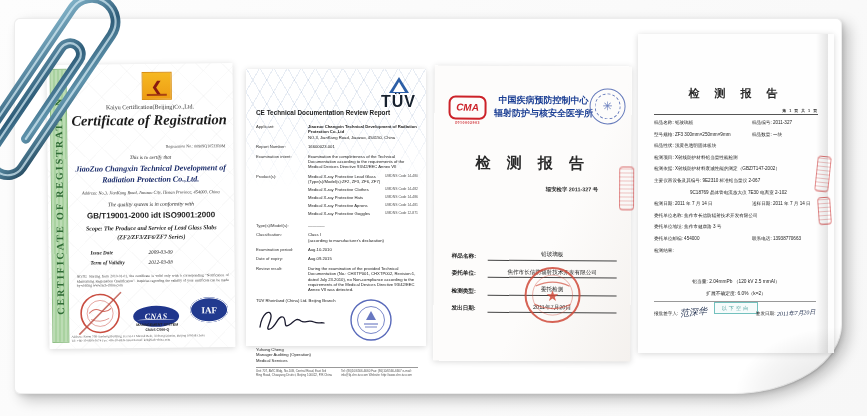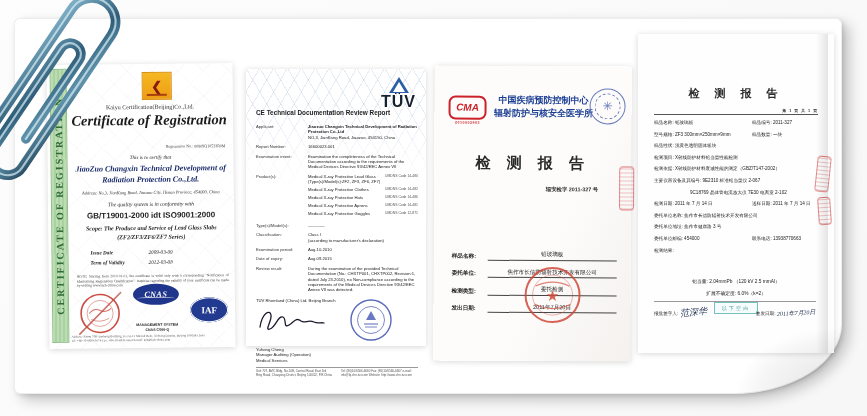--- a/index.html
+++ b/index.html
@@ -51,21 +51,21 @@
   .iso-co2{position:absolute;left:20px;right:0;top:111px;text-align:center;font-size:8px;font-weight:bold;font-style:italic;color:#1c2d6b;}
   .iso-addr{position:absolute;left:22px;right:2px;top:126px;text-align:center;font-size:4.4px;font-style:italic;color:#333;}
   .iso-conf{position:absolute;left:20px;right:0;top:137px;text-align:center;font-size:5.4px;font-style:italic;}
   .iso-std{position:absolute;left:20px;right:0;top:147px;text-align:center;font-size:8px;font-weight:bold;font-family:"Liberation Sans",sans-serif;}
   .iso-scope1{position:absolute;left:20px;right:0;top:161px;text-align:center;font-size:6px;font-weight:bold;font-style:italic;}
   .iso-scope2{position:absolute;left:20px;right:0;top:170px;text-align:center;font-size:6px;font-weight:bold;font-style:italic;}
   .iso-date{position:absolute;left:42px;font-size:5.2px;font-style:italic;color:#222;}
   .iso-date b{display:inline-block;width:58px;font-weight:bold;}
   .iso-note{position:absolute;left:28px;right:6px;top:210px;font-size:3.6px;line-height:4.6px;text-align:justify;color:#444;}
   .stamp-red-iso{position:absolute;left:28px;top:226px;width:46px;height:46px;opacity:.9;}
-  .cnas{position:absolute;left:84px;top:220px;width:46px;height:21px;border-radius:50%;
+  .cnas{position:absolute;left:84px;top:242px;width:46px;height:21px;border-radius:50%;
       background:#20368c;color:#fff;display:flex;align-items:center;justify-content:center;
       font-style:italic;font-weight:bold;font-size:8px;letter-spacing:.5px;overflow:hidden;}
   .cnas::after{content:"";position:absolute;left:4px;right:4px;top:13px;height:2px;border-top:1px solid #fff;border-radius:50%;opacity:.8;}
   .cnas-cap{position:absolute;left:70px;top:259px;width:76px;text-align:center;font-size:3.6px;font-weight:bold;color:#222;line-height:4.6px;font-family:"Liberation Sans",sans-serif;}
   .iaf{position:absolute;left:141px;top:234px;width:38px;height:25px;border-radius:50%;
       background:#223a8f;color:#fff;display:flex;align-items:center;justify-content:center;
       font-weight:bold;font-size:9px;box-shadow:inset 0 0 0 1px #fff, inset 0 0 0 3px #223a8f;}
   .iso-footer{position:absolute;left:22px;right:4px;top:270px;font-size:3.2px;line-height:4px;color:#555;}
   
   .ce{left:231px;top:50px;width:180px;height:277px;font-family:"Liberation Sans",sans-serif;}

